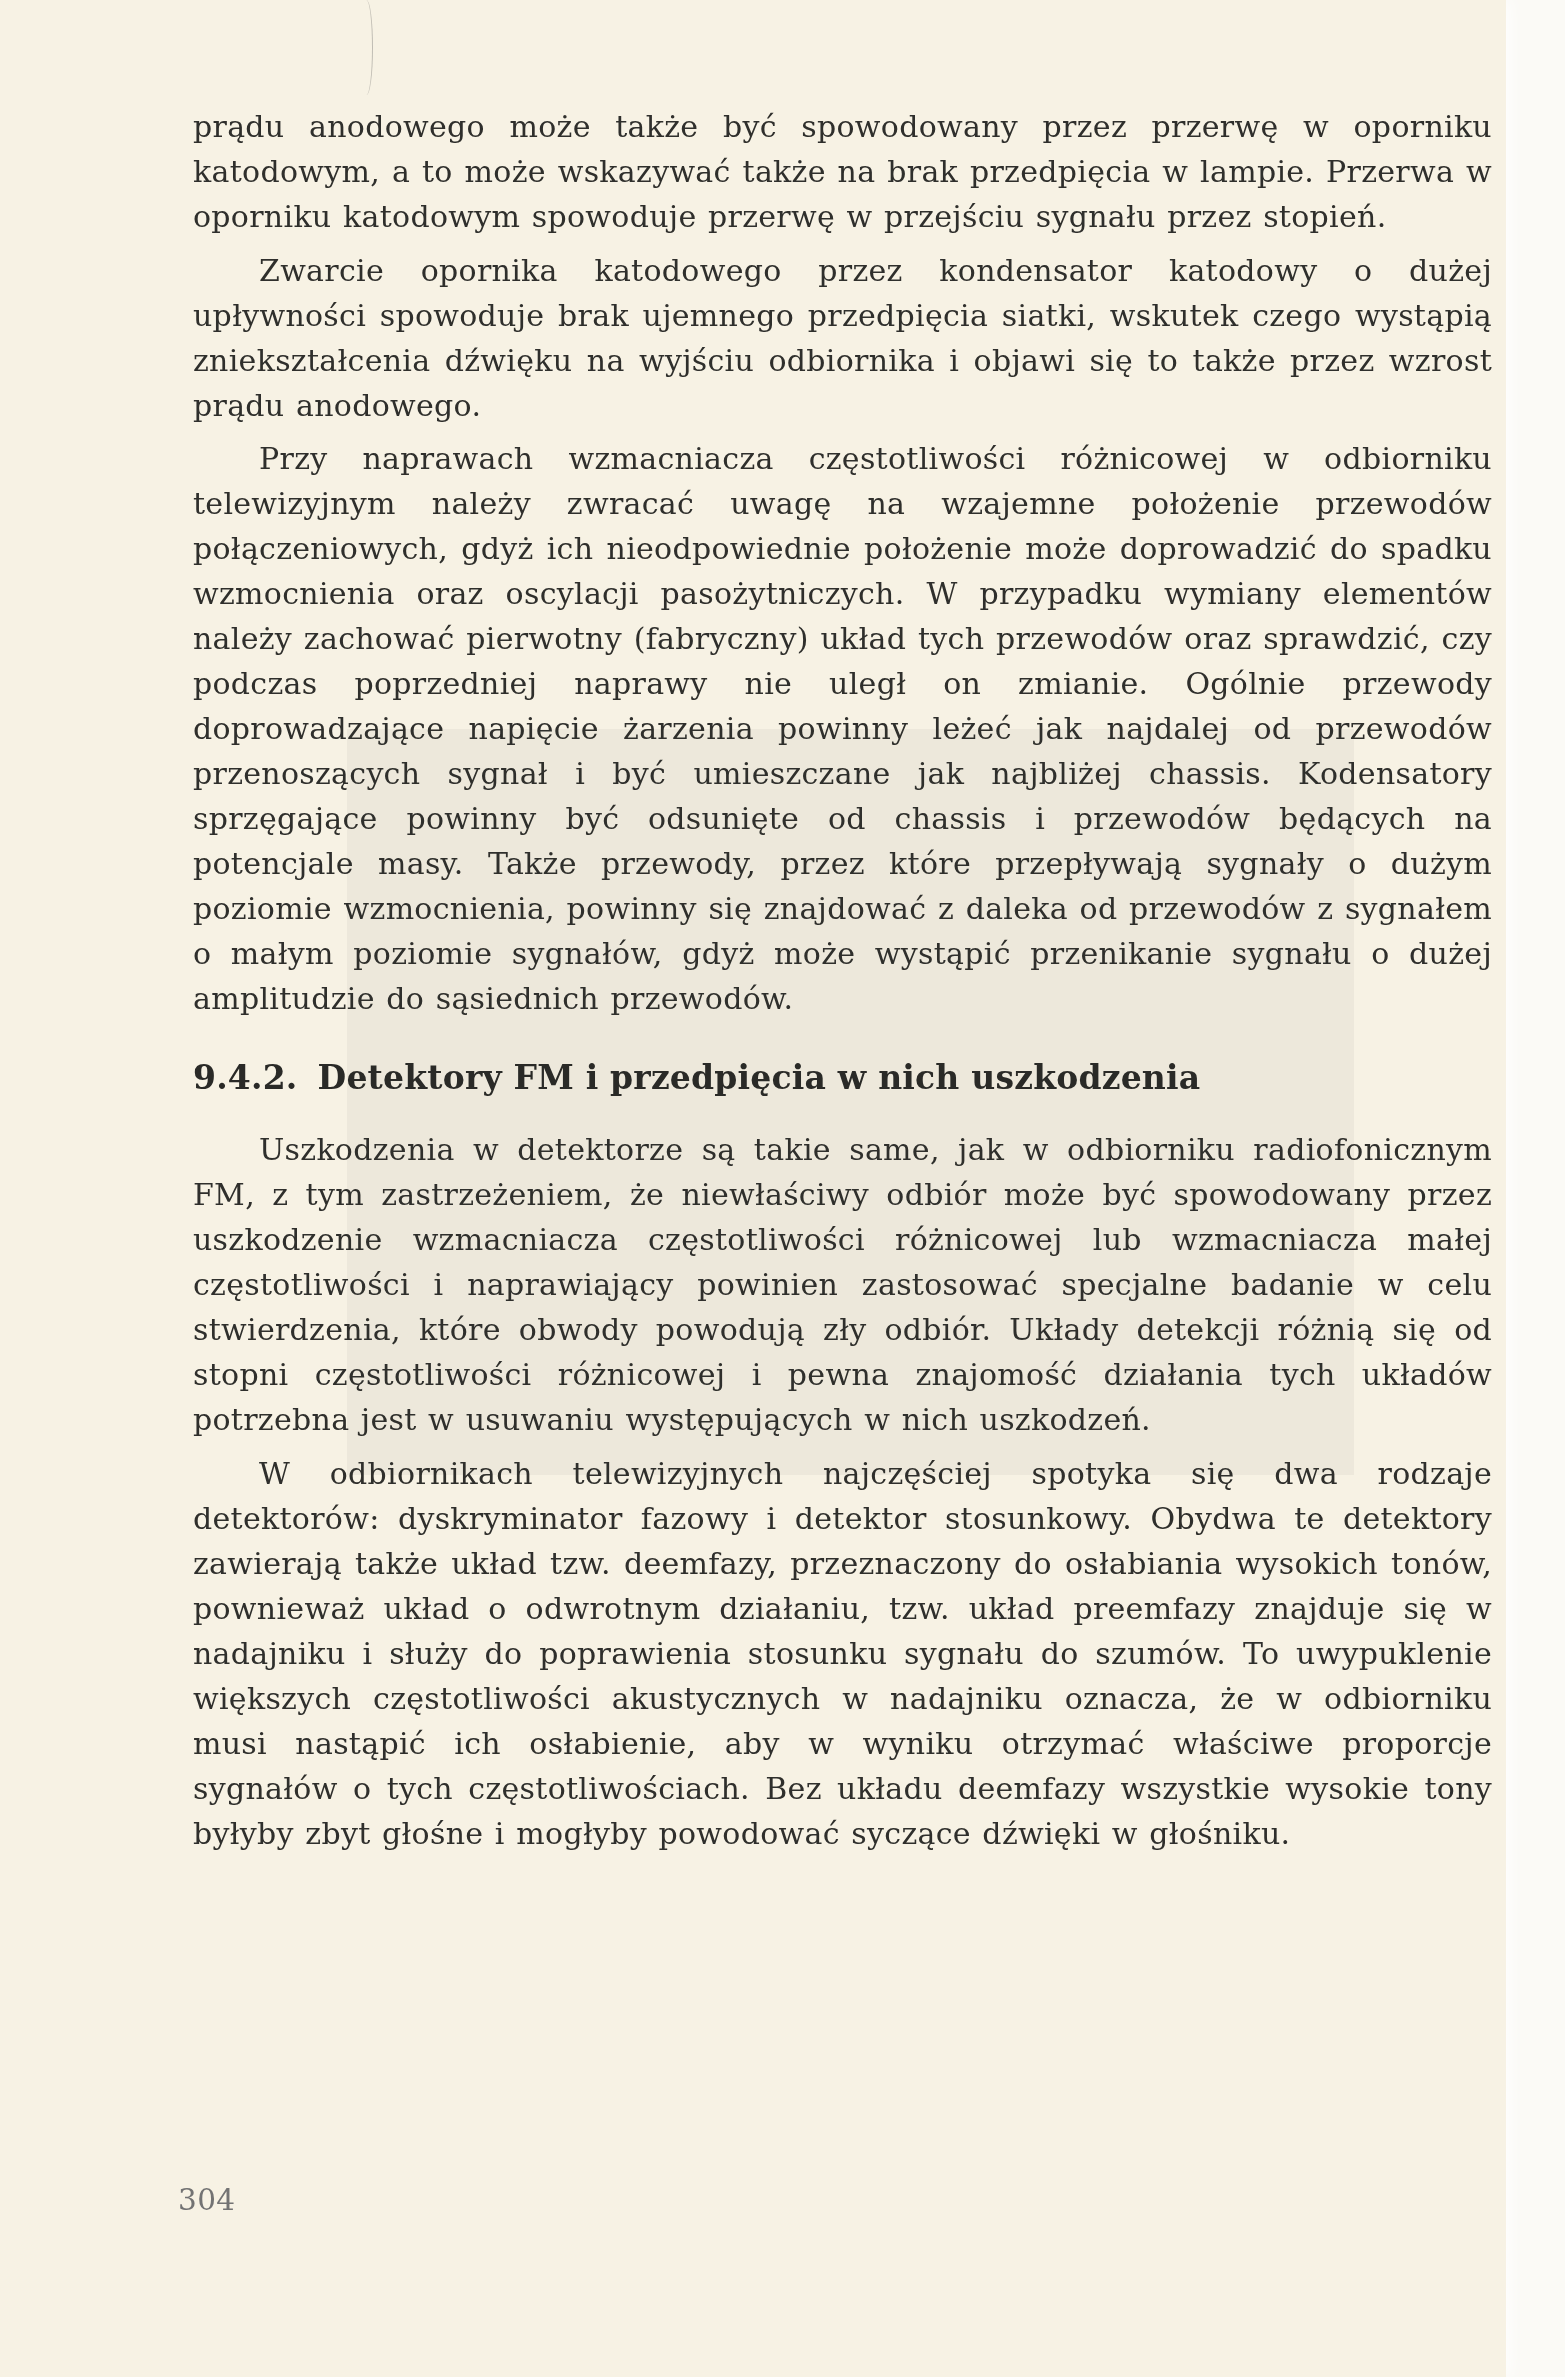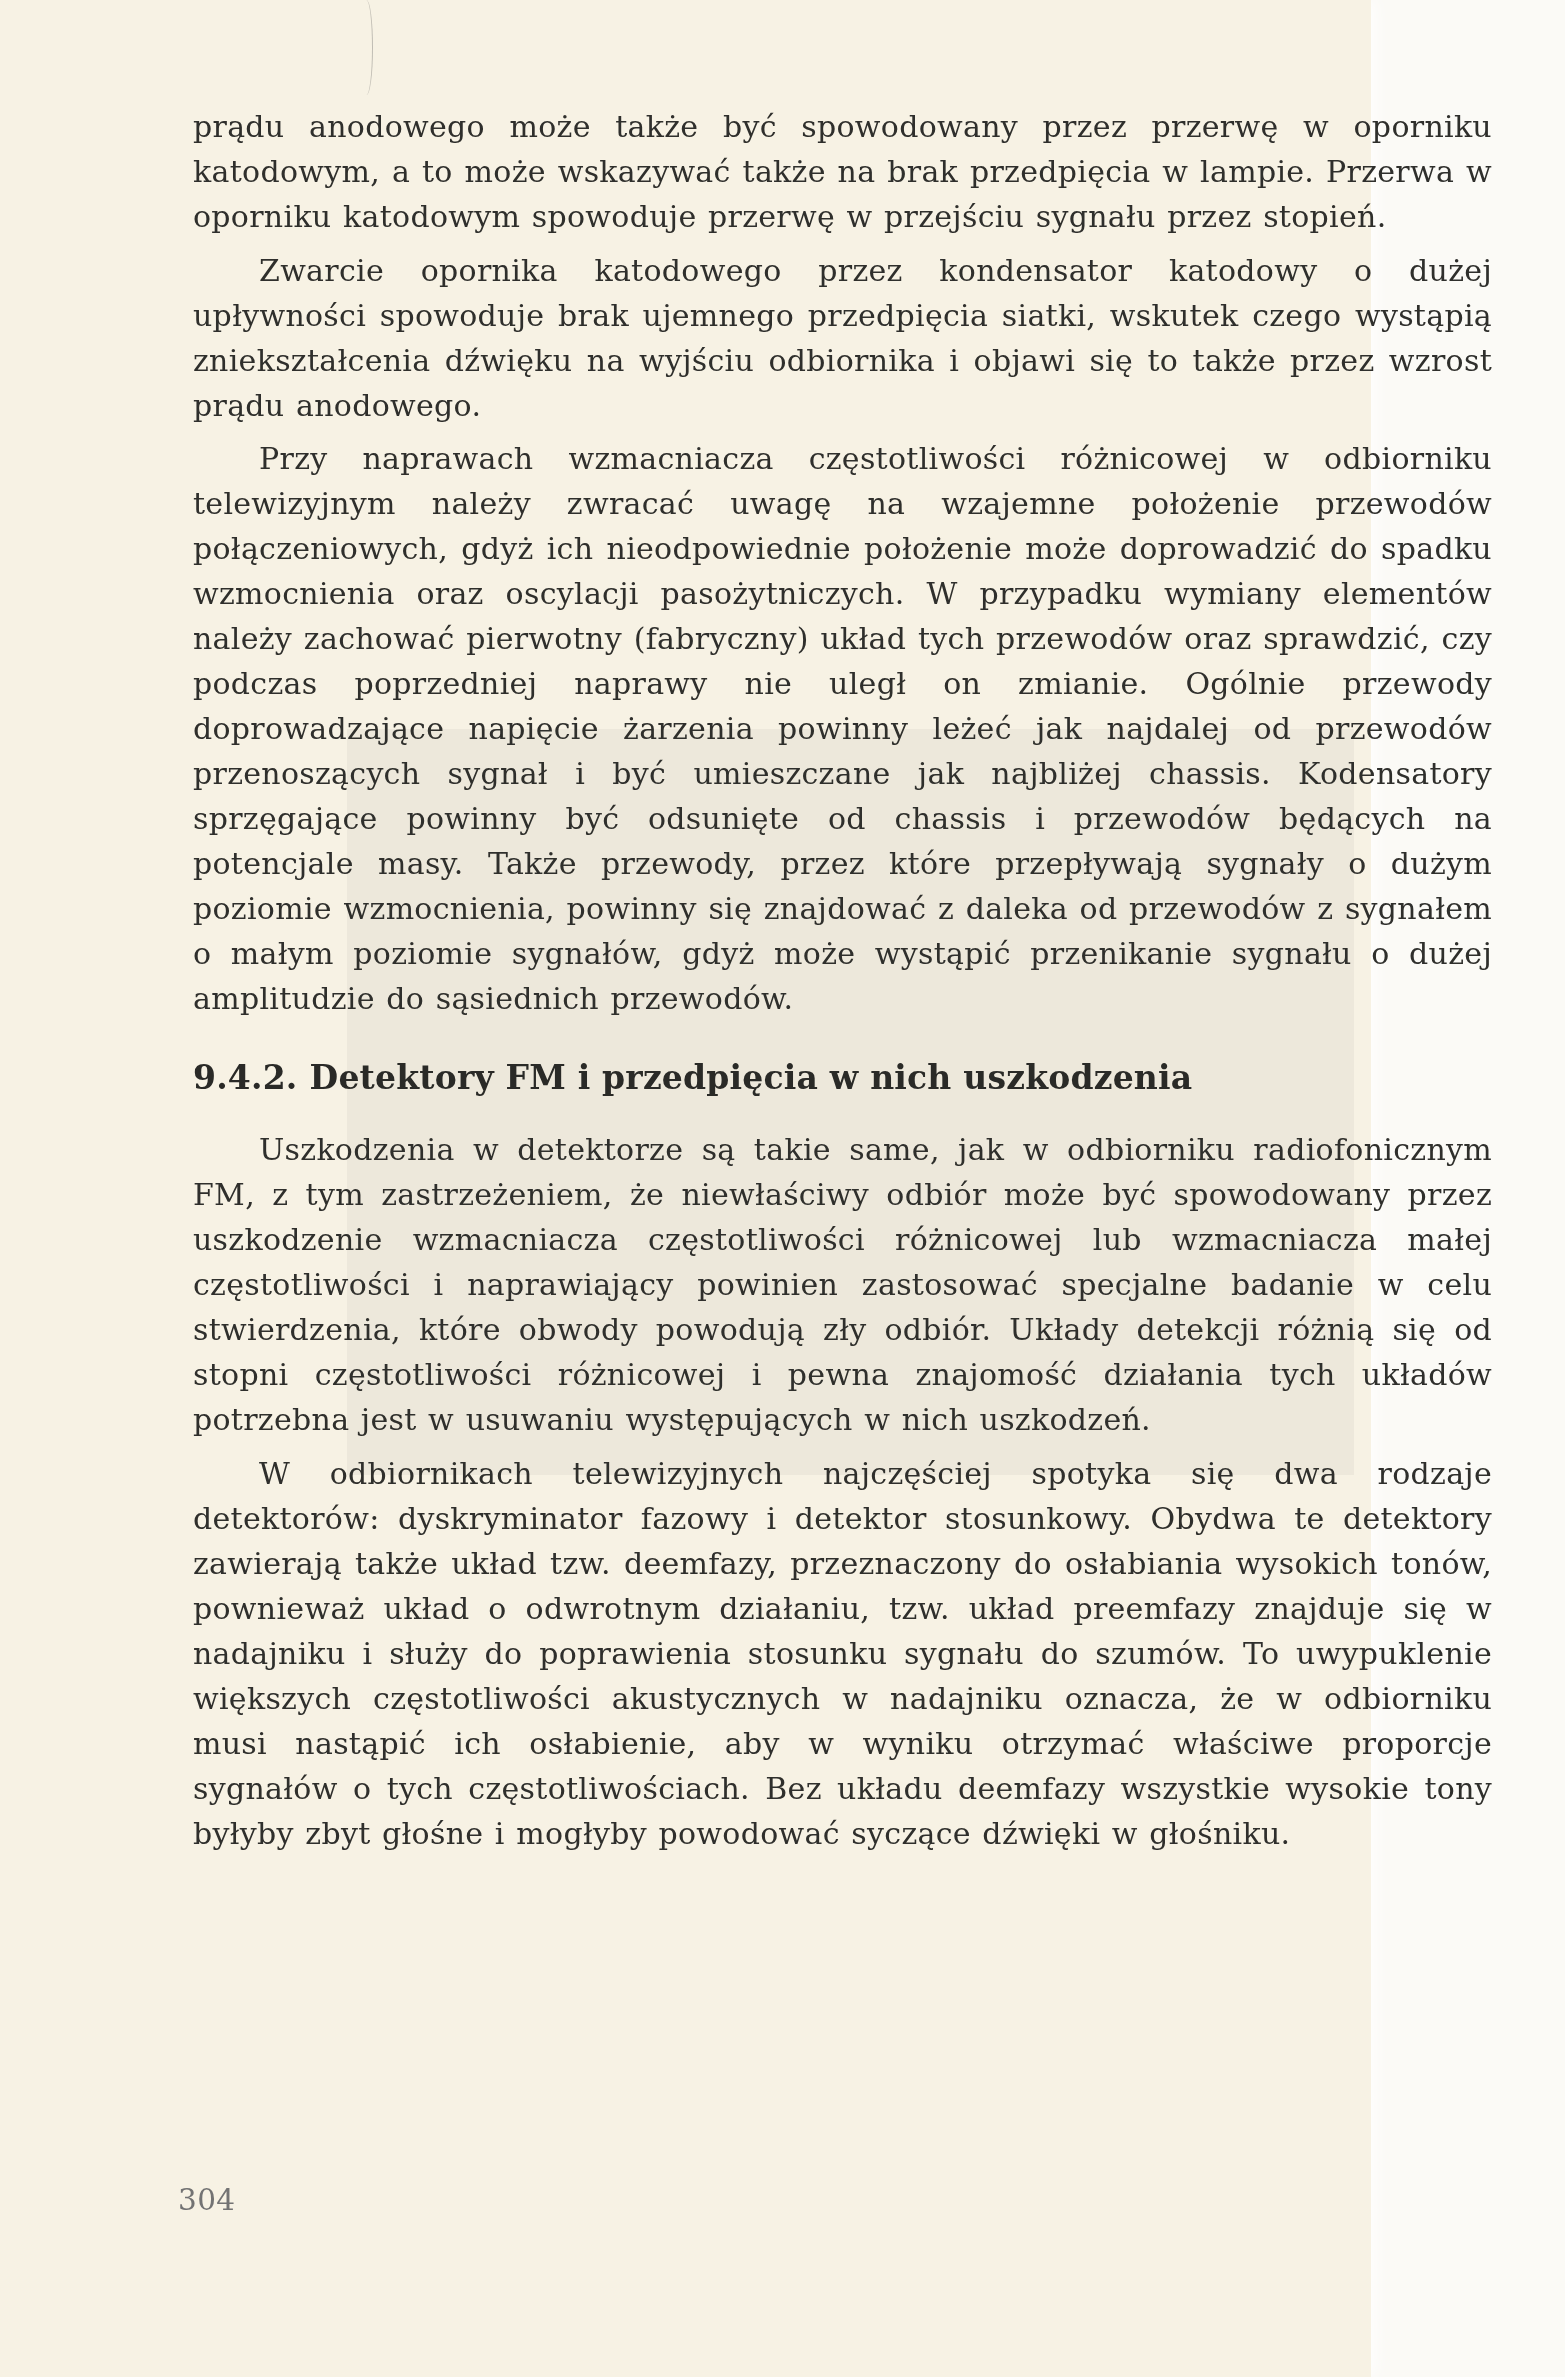--- a/index.html
+++ b/index.html
@@ -12,21 +12,21 @@
       position: relative;
       overflow: hidden;
       background: #fbfaf6;
       font-family: "DejaVu Serif", "Liberation Serif", serif;
       color: #2f2f2c;
     }
     .paper {
       position: absolute;
       left: 0;
       top: 0;
-      width: 1371px;
+      width: 1506px;
       height: 2377px;
       background: #f7f2e4;
       box-shadow: 5.2px 0 15.6px rgba(255,255,255,0.9);
     }
     .show-through {
       position: absolute;
       left: 347px;
       top: 729px;
       width: 1007px;
       height: 746px;
@@ -65,21 +65,21 @@
     .heading {
       margin: 31px 0 22.6px 0;
       font-family: "DejaVu Serif", "Liberation Serif", serif;
       font-weight: bold;
       font-size: 33px;
       line-height: 52px;
       letter-spacing: 0.2px;
       color: #2a2a27;
     }
     .heading .num {
-      margin-right: 12px;
+      margin-right: 20px;
     }
     .page-number {
       position: absolute;
       left: 178px;
       top: 2183px;
       font-size: 29.5px;
       line-height: 35px;
       color: #737373;
       letter-spacing: 0.4px;
     }

